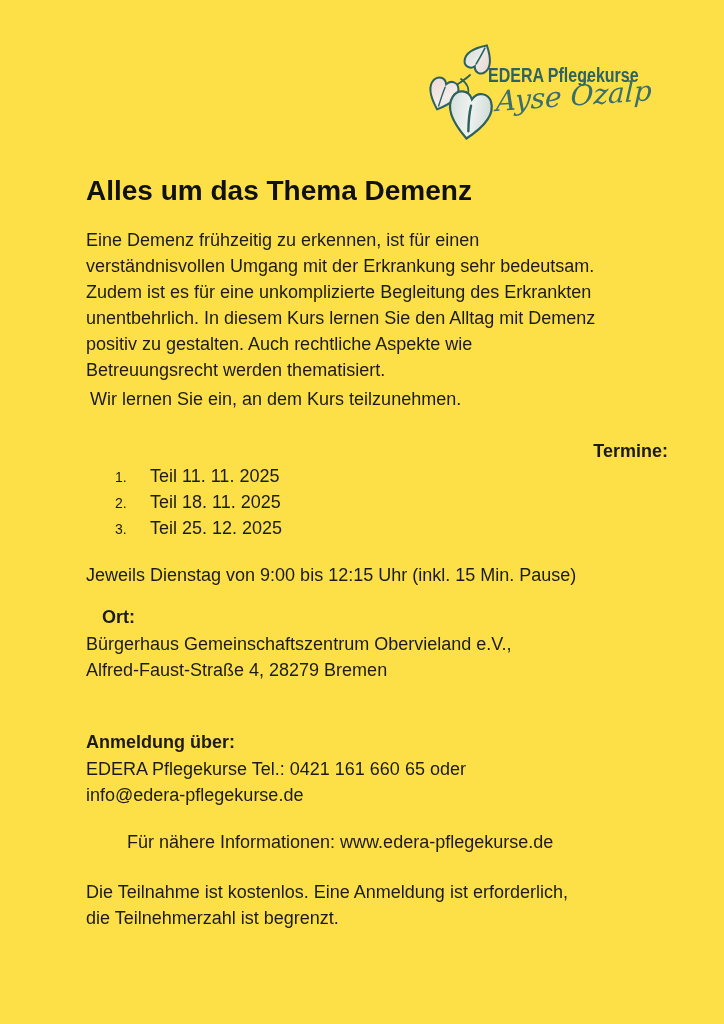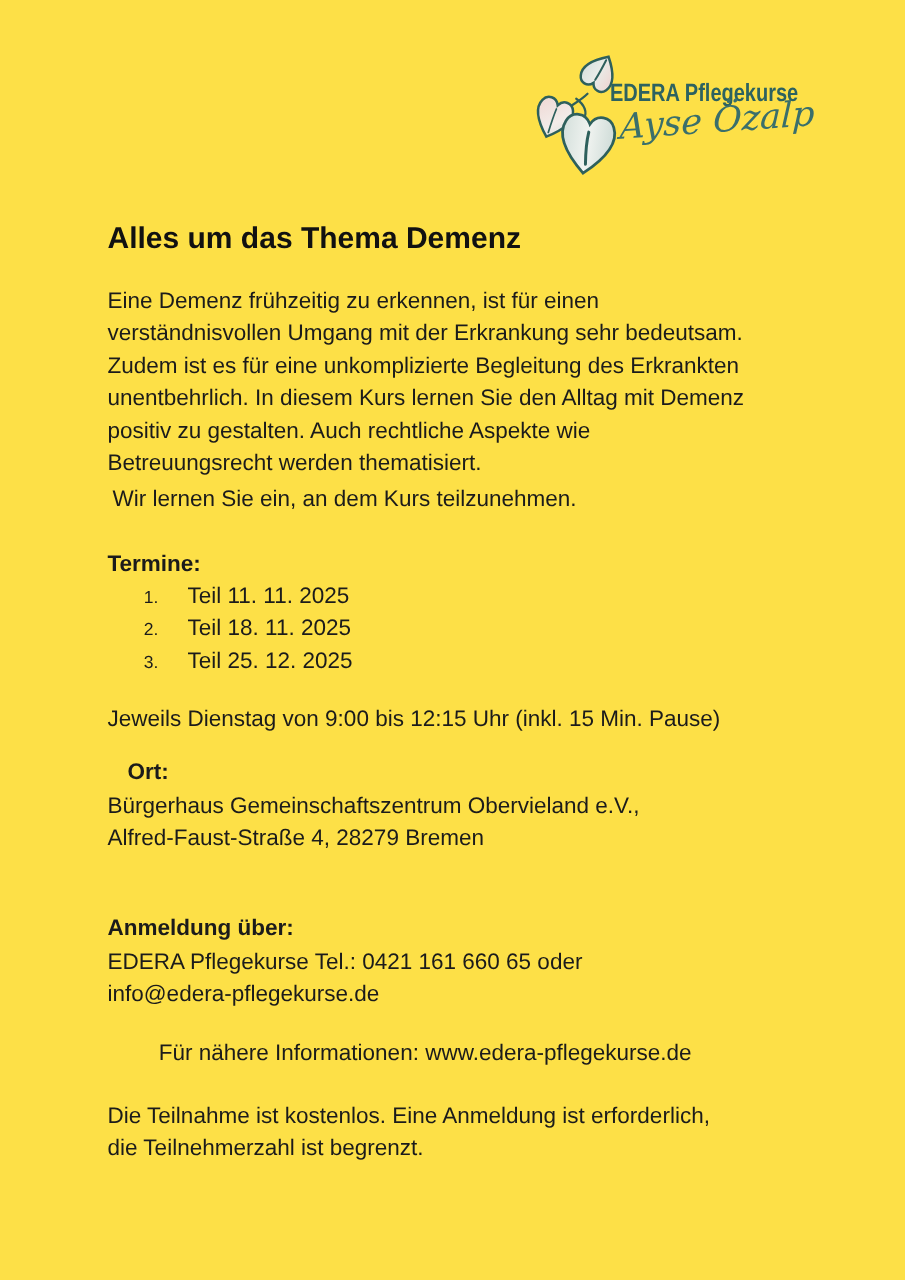--- a/index.html
+++ b/index.html
@@ -27,34 +27,34 @@
     position: absolute; left: 78px; top: 52px;
     font-family: "DejaVu Serif", serif; font-style: italic;
     font-size: 28px; color: #3a6f6b; white-space: nowrap;
     transform: rotate(-4deg) skewX(-6deg); transform-origin: left center;
   }
 
   
   .content { padding: 178px 56px 0 86px; }
 
   .doc-title {
-    font-size: 24px; line-height: 26px; font-weight: 700; color: #111;
+    font-size: 28px; line-height: 26px; font-weight: 700; color: #111;
   }
 
   .para {
     font-size: 18px; line-height: 26px;
     white-space: pre-line;
   }
   .intro       { margin-top: 23px; }
   .invite      { margin-top: 3px; padding-left: 4px; }
 
   .sect-heading {
     font-size: 18px; line-height: 26px; font-weight: 700;
   }
-  .termine-heading   { margin-top: 26px; }
+  .termine-heading   { margin-top: 26px; text-align: right; }
   .ort-heading       { margin-top: 16px; margin-left: 16px; }
   .anmeldung-heading { margin-top: 46px; }
 
   .date-list { list-style: none; margin-top: 0; }
   .date-list li {
     padding-left: 29px;
     font-size: 18px; line-height: 25px;
   }
   .date-list .num {
     display: inline-block; width: 35px;

